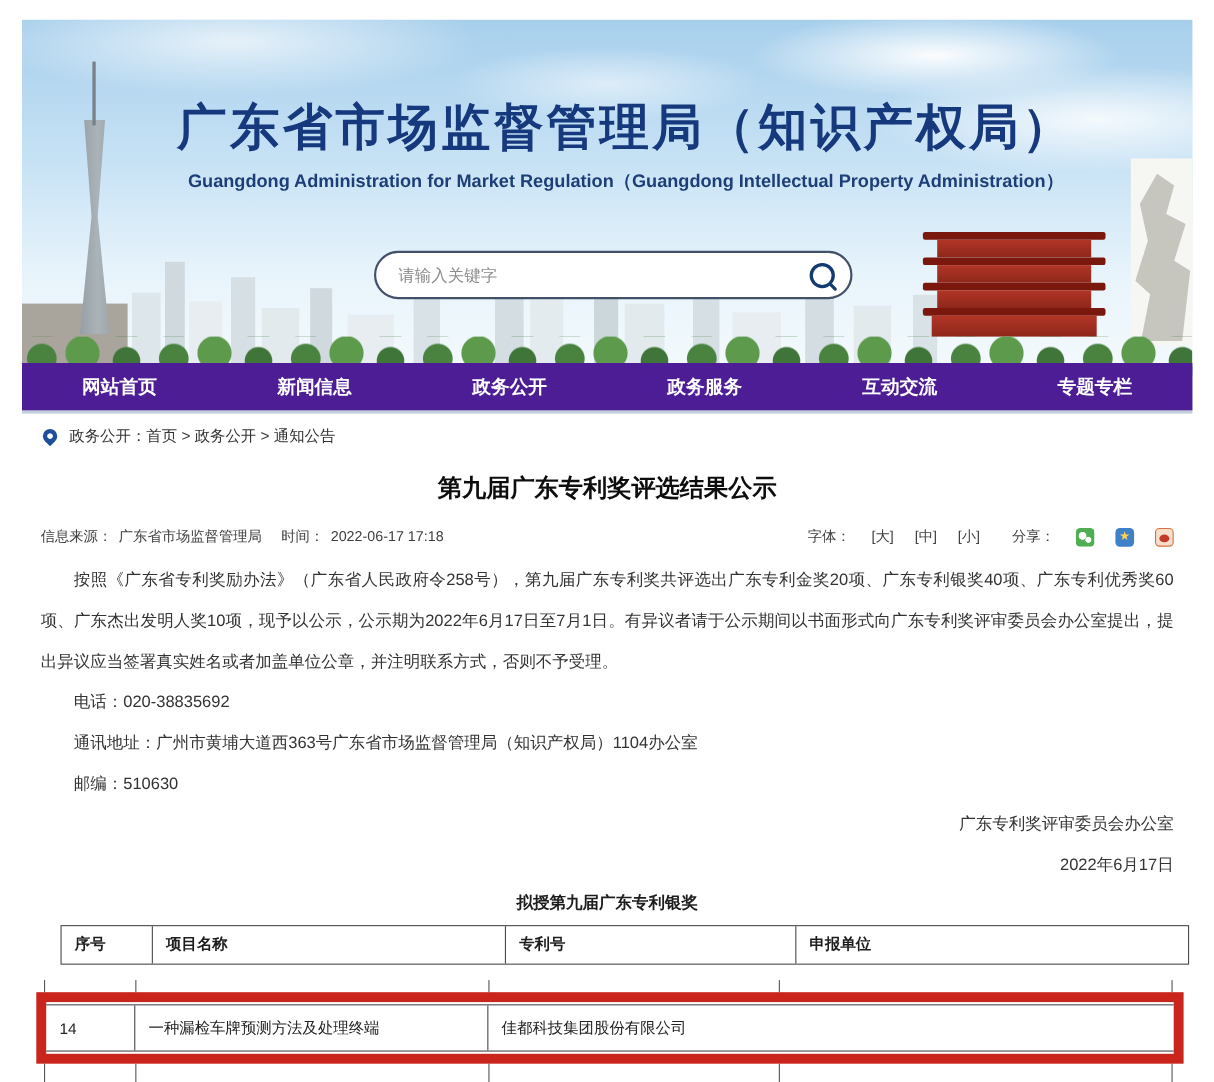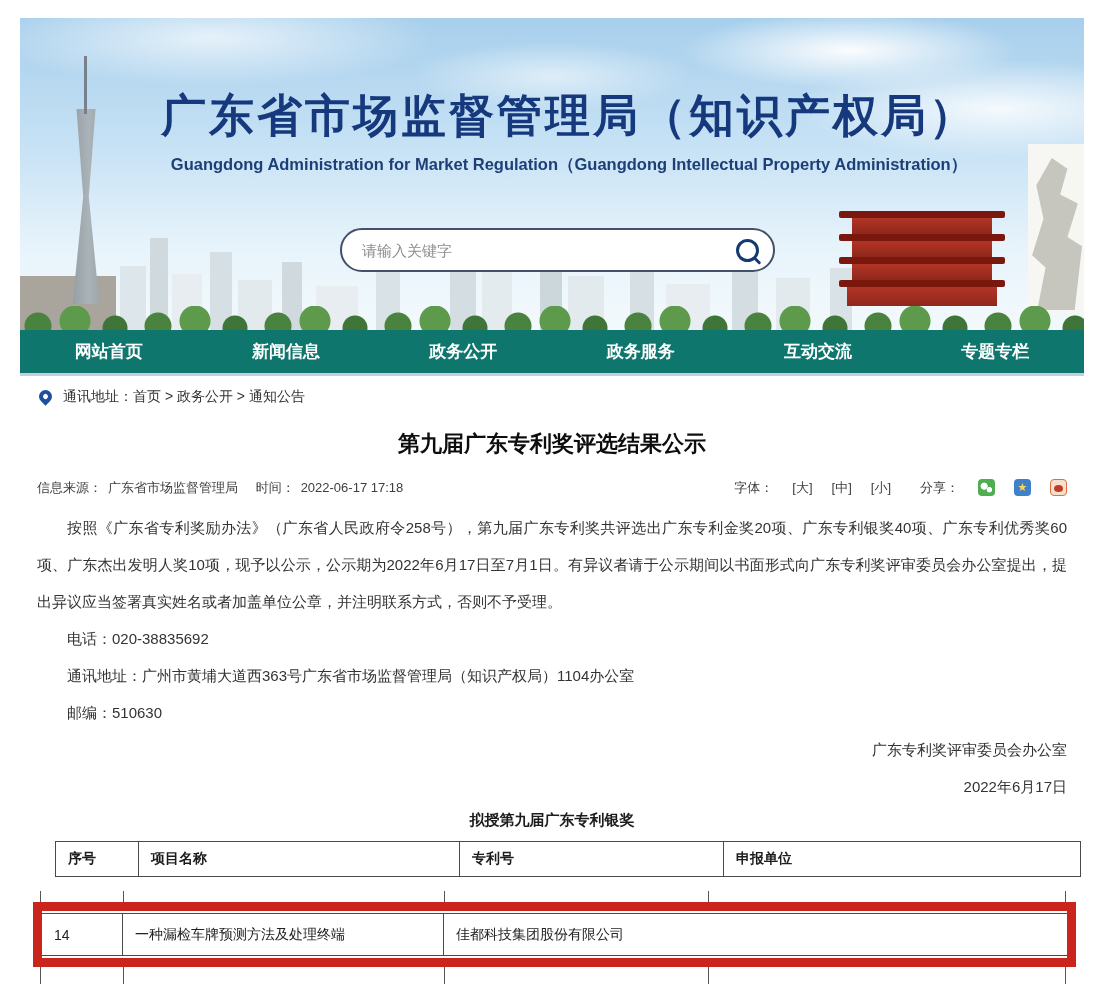--- a/index.html
+++ b/index.html
@@ -43,35 +43,35 @@
   .search{position:absolute;left:320px;top:210px;width:435px;height:44px;background:#fff;
     border:2px solid #43506a;border-radius:24px;display:flex;align-items:center;
     padding:0 14px 0 18px;box-sizing:border-box;}
   .search input{flex:1;border:none;outline:none;font-size:15px;color:#333;background:transparent;
     font-family:"Liberation Sans","DejaVu Sans",sans-serif;}
   .search input::placeholder{color:#8d8d8d;}
   .glass{width:17px;height:17px;border:3px solid #143a72;border-radius:50%;position:relative;flex:0 0 auto;}
   .glass::after{content:"";position:absolute;right:-3px;bottom:-6px;width:3px;height:8px;
     background:#143a72;border-radius:2px;transform:rotate(-45deg);}
   
-  .navbar{position:absolute;left:20px;top:330px;width:1064px;height:43px;background:#0f766e;
+  .navbar{position:absolute;left:20px;top:330px;width:1064px;height:43px;background:#4c1d95;
     display:flex;box-shadow:0 3px 0 rgba(148,168,195,.55);}
   .nav-item{flex:1;display:flex;align-items:center;justify-content:center;color:#fff;
     font-size:17px;font-weight:bold;cursor:pointer;}
   
   .content{position:absolute;top:373px;left:0;right:0;padding:0 37px;box-sizing:border-box;}
   .breadcrumb{margin-top:14px;height:20px;display:flex;align-items:center;font-size:14px;color:#333;}
   .pin{width:13px;height:13px;background:#1d4f9c;border-radius:50% 50% 50% 0;
     transform:rotate(-45deg);position:relative;margin:0 11px 2px 2px;flex:0 0 auto;}
   .pin::after{content:"";position:absolute;width:5px;height:5px;border-radius:50%;background:#fff;top:4px;left:4px;}
   .art-title{margin-top:22px;height:30px;text-align:center;font-size:22px;font-weight:bold;color:#0d0d0d;}
   .meta{margin-top:20px;height:18px;display:flex;justify-content:space-between;align-items:center;
     font-size:13px;color:#3e3e3e;}
   .meta-left span{margin-right:6px;}
-  .meta-right{display:flex;align-items:flex-start;gap:19px;}
+  .meta-right{display:flex;align-items:center;gap:19px;}
   .fs-btn{cursor:pointer;color:#3e3e3e;}
   .s-ico{width:17px;height:17px;border-radius:4px;display:inline-block;cursor:pointer;position:relative;}
   .ico-wechat{background:
       radial-gradient(circle at 36% 42%,#fff 3.2px,rgba(255,255,255,0) 3.9px),
       radial-gradient(circle at 67% 63%,#fff 2.4px,rgba(255,255,255,0) 3.1px),#4fae51;}
   .ico-qzone{background:#3f81c9;color:#ffd34d;font-size:11px;line-height:17px;text-align:center;}
   .ico-qzone::before{content:"★";}
   .ico-weibo{background:#f6e0cd;border:1px solid #d8703f;box-sizing:border-box;}
   .ico-weibo::before{content:"";position:absolute;left:3px;top:5px;width:9px;height:7px;
     border-radius:50%;background:#c23a28;}
@@ -160,21 +160,21 @@
   <div class="nav-item">政务公开</div>
   <div class="nav-item">政务服务</div>
   <div class="nav-item">互动交流</div>
   <div class="nav-item">专题专栏</div>
 </div>
 
 <div class="content">
 
   <div class="breadcrumb">
     <span class="pin"></span>
-    <span>通讯地址：</span>
+    <span>政务公开：</span>
     <span>首页 &gt; 政务公开 &gt; 通知公告</span>
   </div>
 
   <div class="art-title">第九届广东专利奖评选结果公示</div>
 
   <div class="meta">
     <div class="meta-left">
       <span>信息来源：</span><span>广东省市场监督管理局</span>
       <span style="margin-left:8px;">时间：</span><span>2022-06-17 17:18</span>
     </div>

